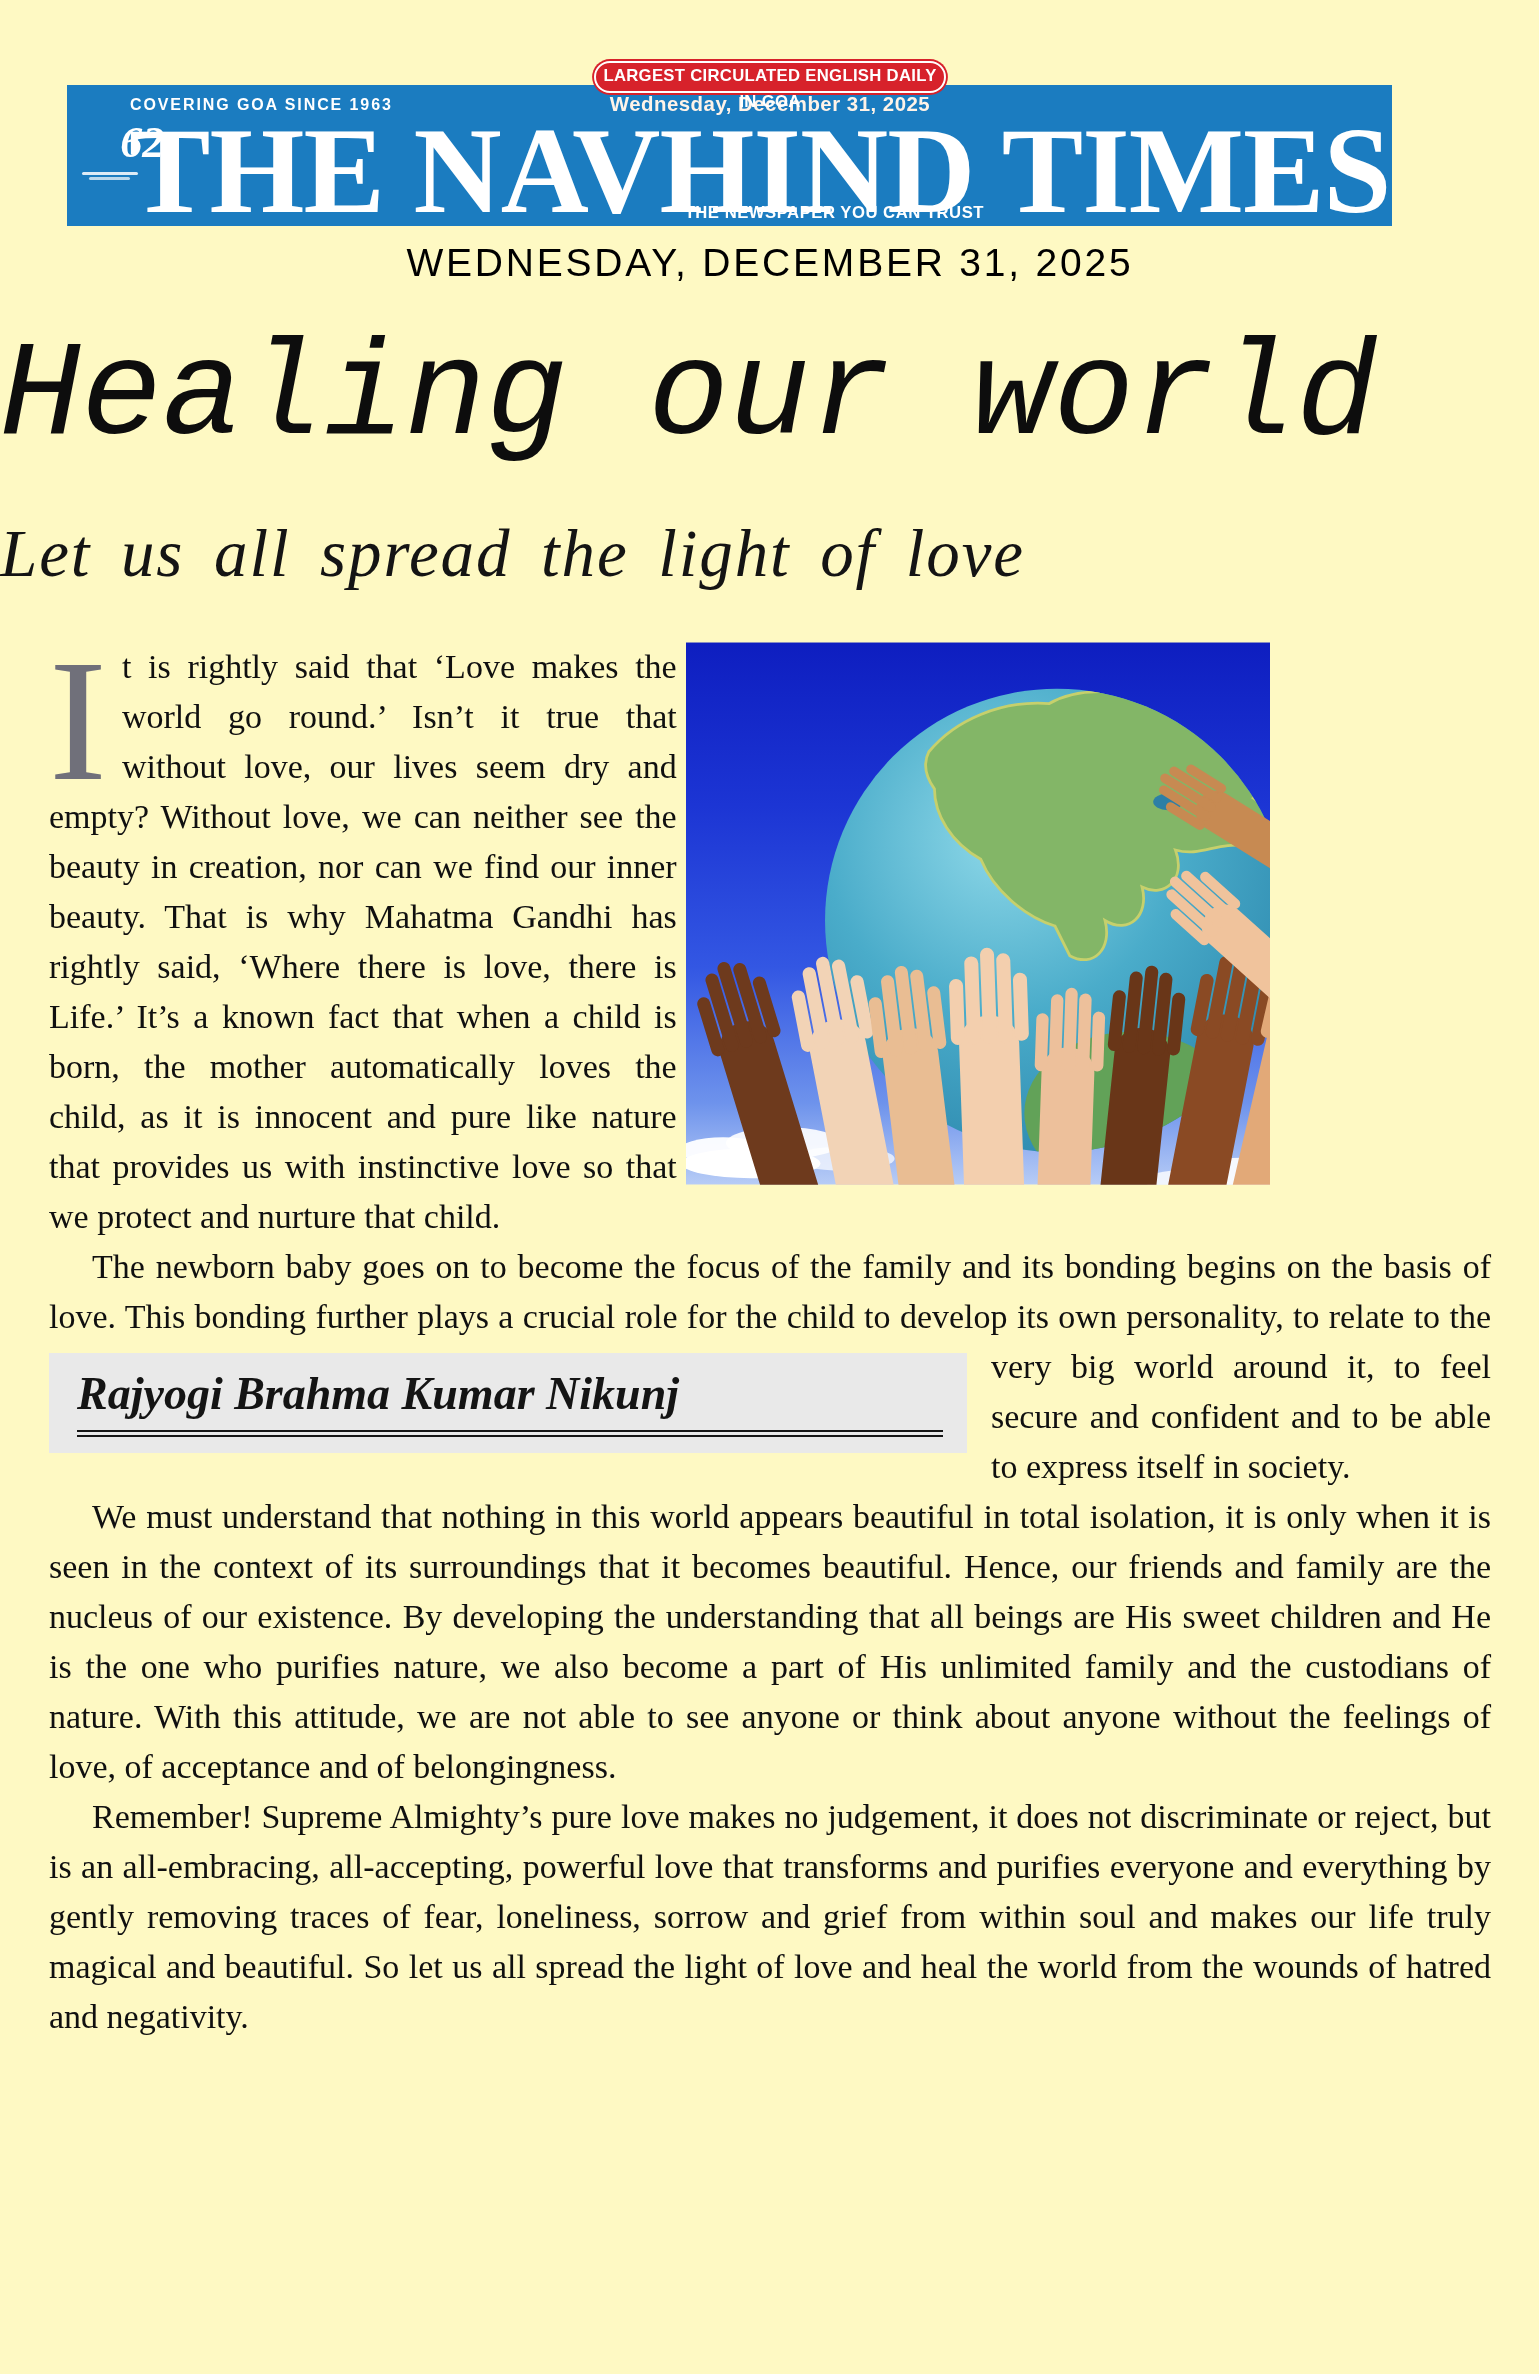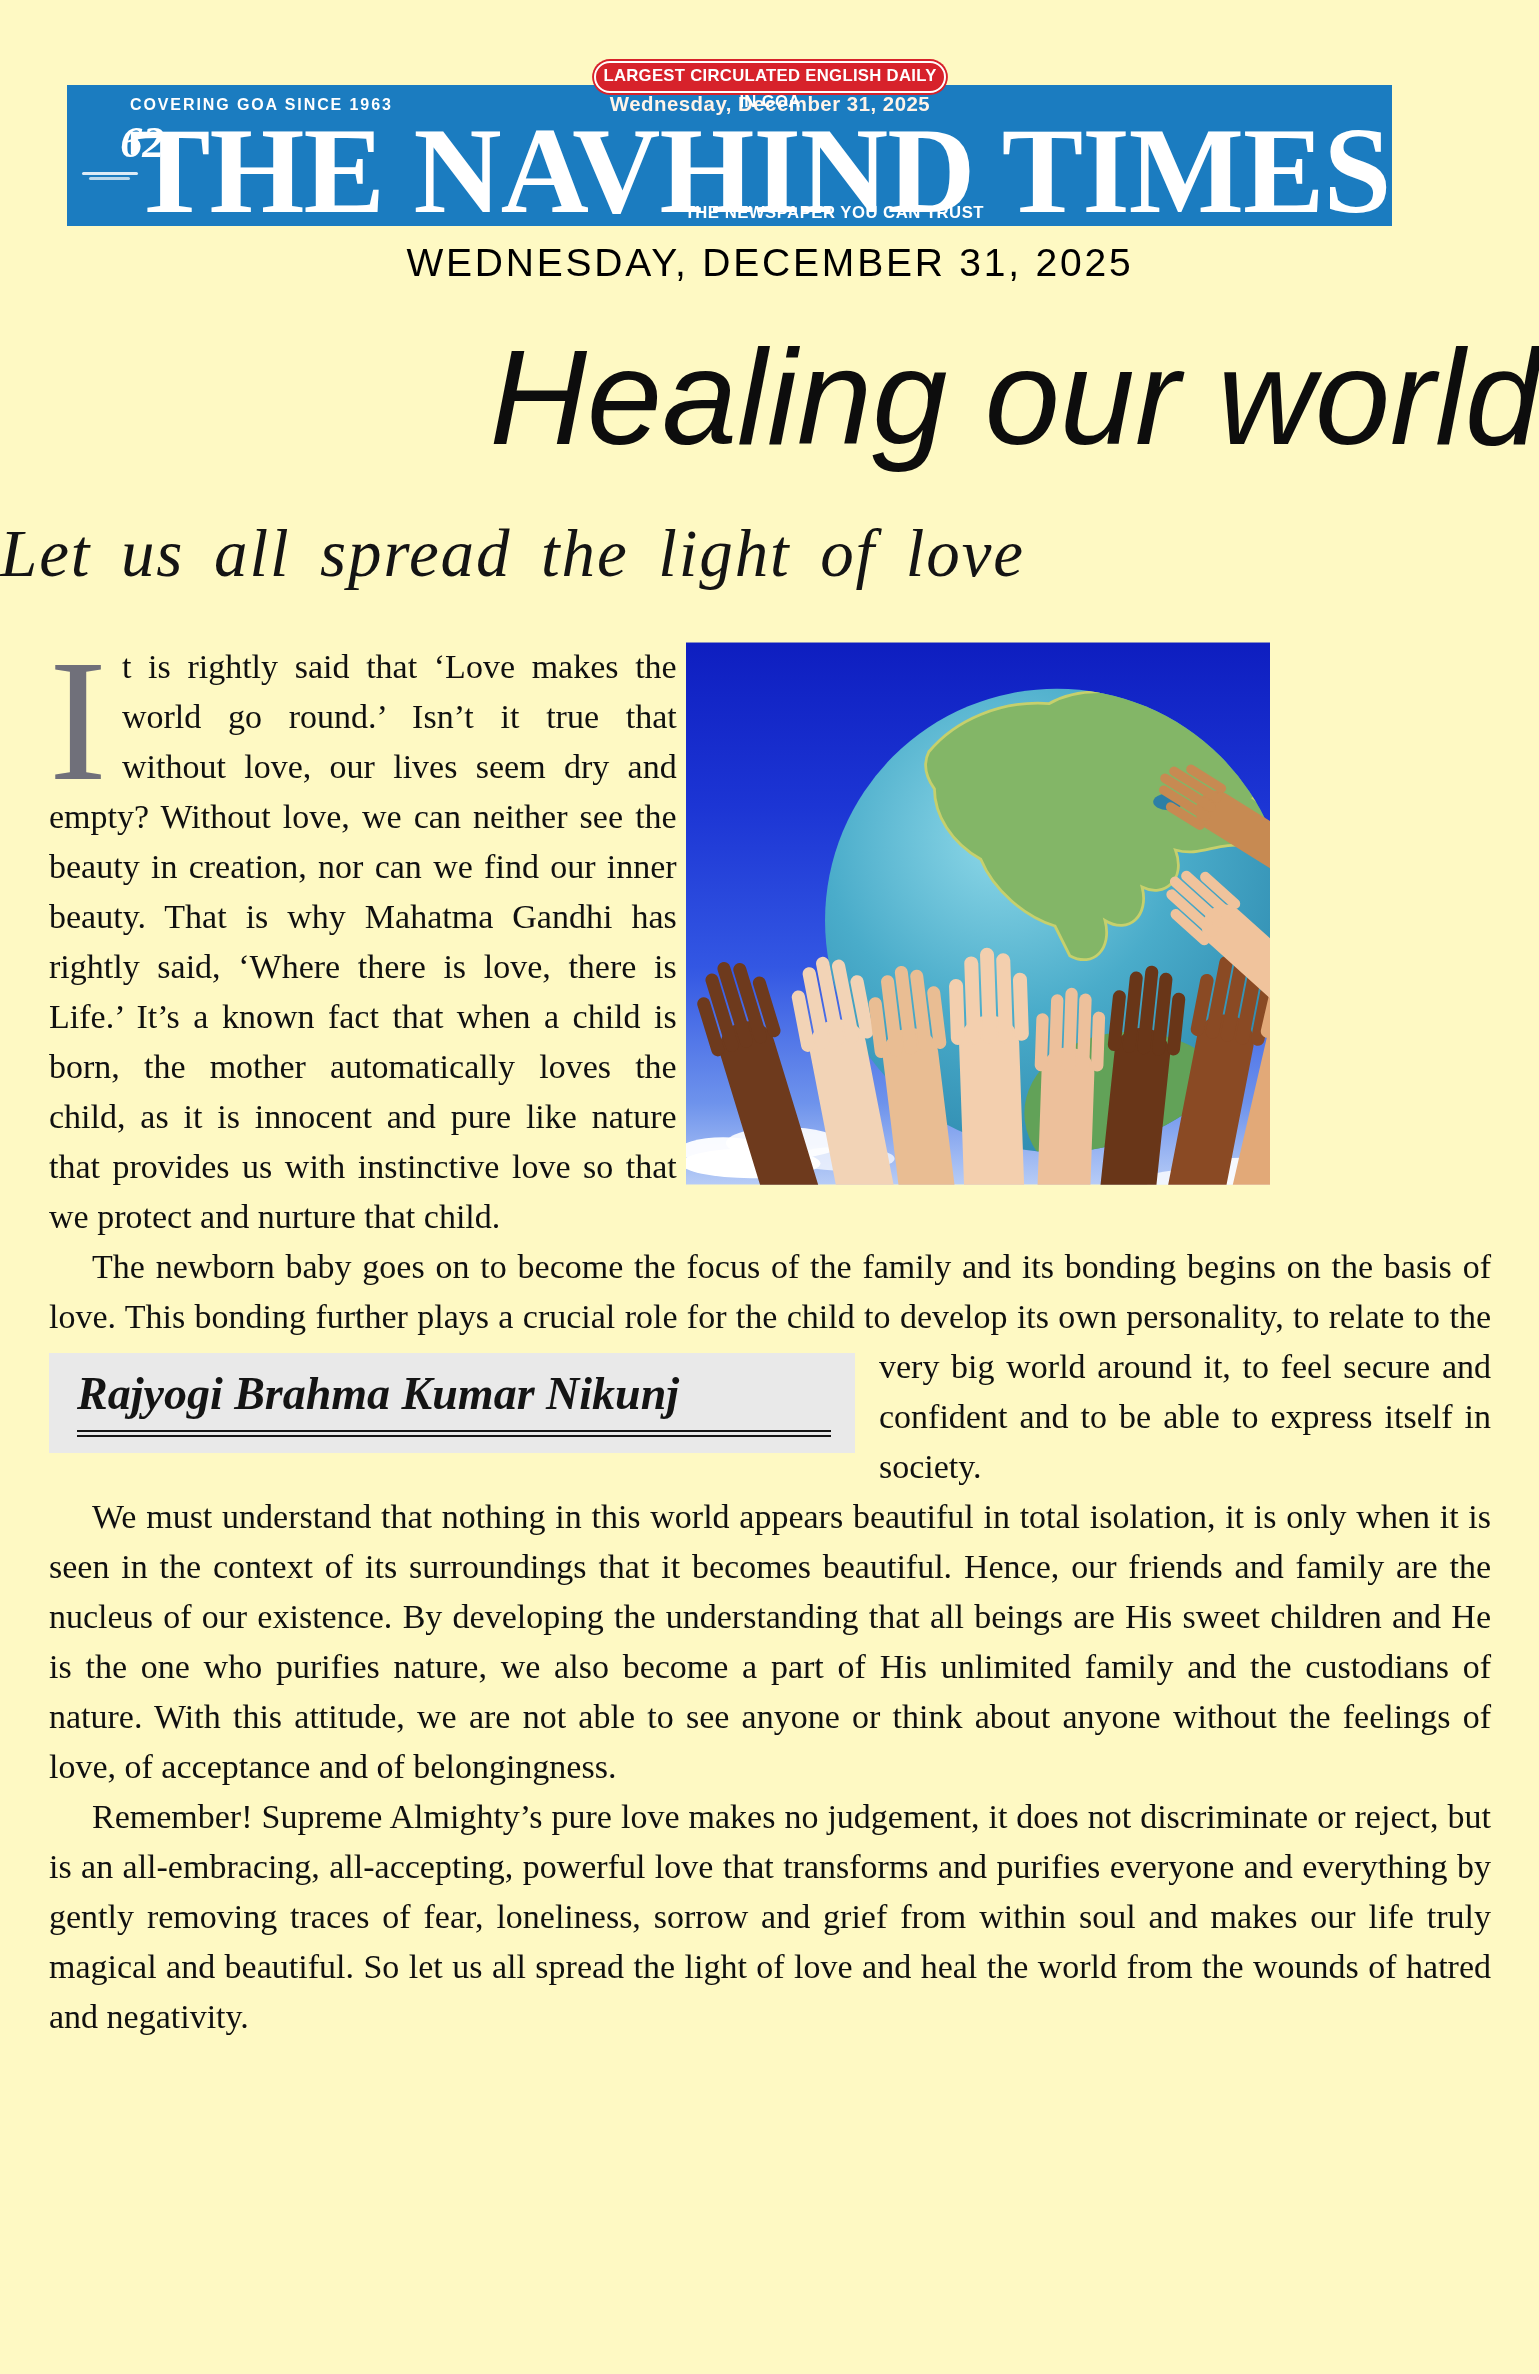--- a/index.html
+++ b/index.html
@@ -41,22 +41,22 @@
     position:absolute;bottom:2.8px;left:527px;width:390px;text-align:right;
     font-family:"Liberation Sans",sans-serif;font-weight:bold;font-size:16.7px;
     color:#ffffff;letter-spacing:0.5px;z-index:2;
   }
   
   .dateline{
     margin-top:15px;text-align:center;font-family:"Liberation Sans",sans-serif;
     font-size:39px;line-height:43px;color:#000;letter-spacing:2.8px;
   }
   .headline{
-    margin:43px 0 11px 0;text-align:right;font-style:italic;font-weight:normal;
-    font-family:Liberation Sans, sans-serif;font-size:135px;line-height:1.05;color:#0d0d0d;
+    margin:43px 0 11px 0;text-align:left;font-style:italic;font-weight:normal;
+    font-family:Liberation Mono, monospace;font-size:135px;line-height:1.05;color:#0d0d0d;
   }
   .subheadline{
     margin:48px 0 0 0;text-align:left;font-style:italic;font-weight:normal;
     font-family:"Liberation Serif",serif;font-size:67px;line-height:1.1;color:#141414;
     letter-spacing:1.9px;word-spacing:11px;
   }
   
   .article{
     margin:52px 48px 0 49px;width:1442px;
     font-size:34px;line-height:50px;text-align:justify;color:#101010;
@@ -66,21 +66,21 @@
   .para.indent{text-indent:43px;}
   .dropcap{
     float:left;font-size:174px;line-height:137px;margin:9.3px 15px 0 0;
     color:#70707a;font-weight:normal;
   }
   .photo-float{
     float:right;width:805px;height:543px;padding-left:9.3px;margin-bottom:5.6px;box-sizing:content-box;
   }
   .photo-float svg{display:block;}
   .byline-float{
-    float:left;width:806px;box-sizing:border-box;
+    float:left;width:918px;box-sizing:border-box;
     margin:11px 24px 7.4px 0;background:#e9e9e9;padding:15px 24px 16.7px 28px;
     text-indent:0;
   }
   .byline-text{
     display:block;font-family:"Liberation Serif",serif;font-style:italic;font-weight:bold;
     font-size:46px;line-height:52px;color:#141414;
     border-bottom:7.4px double #161616;padding-bottom:9.3px;
   }
 </style>
 </head>

